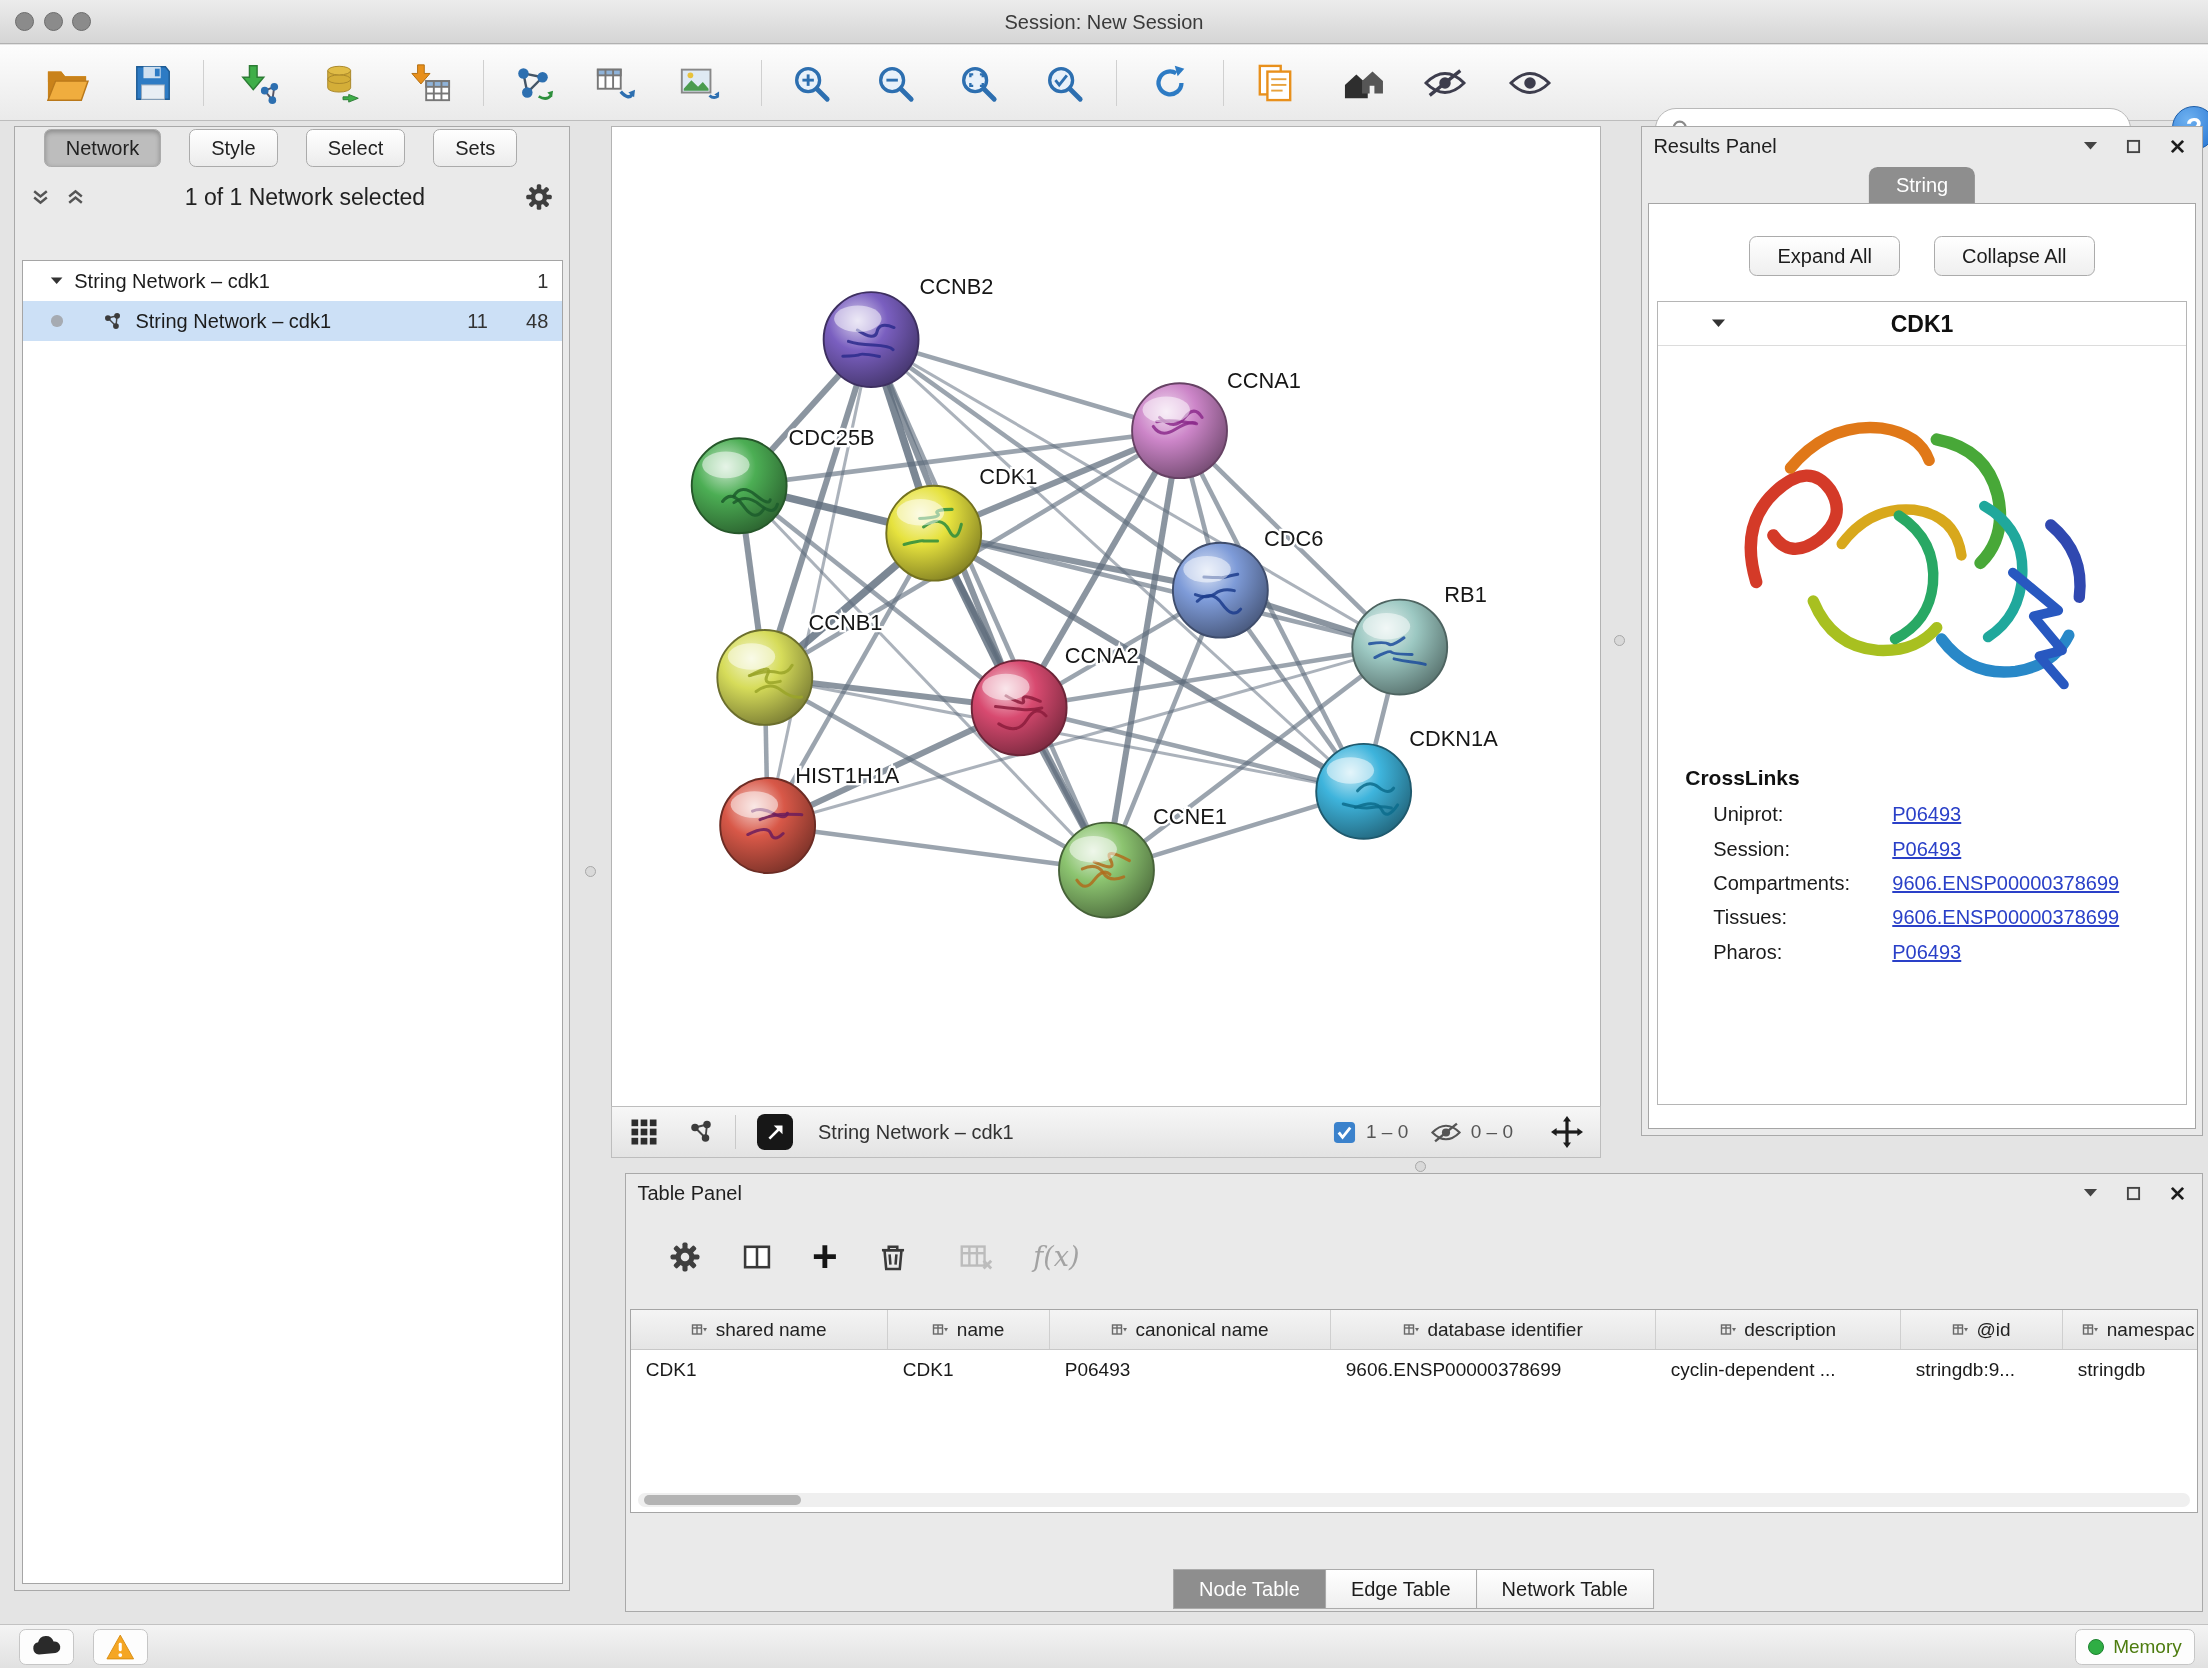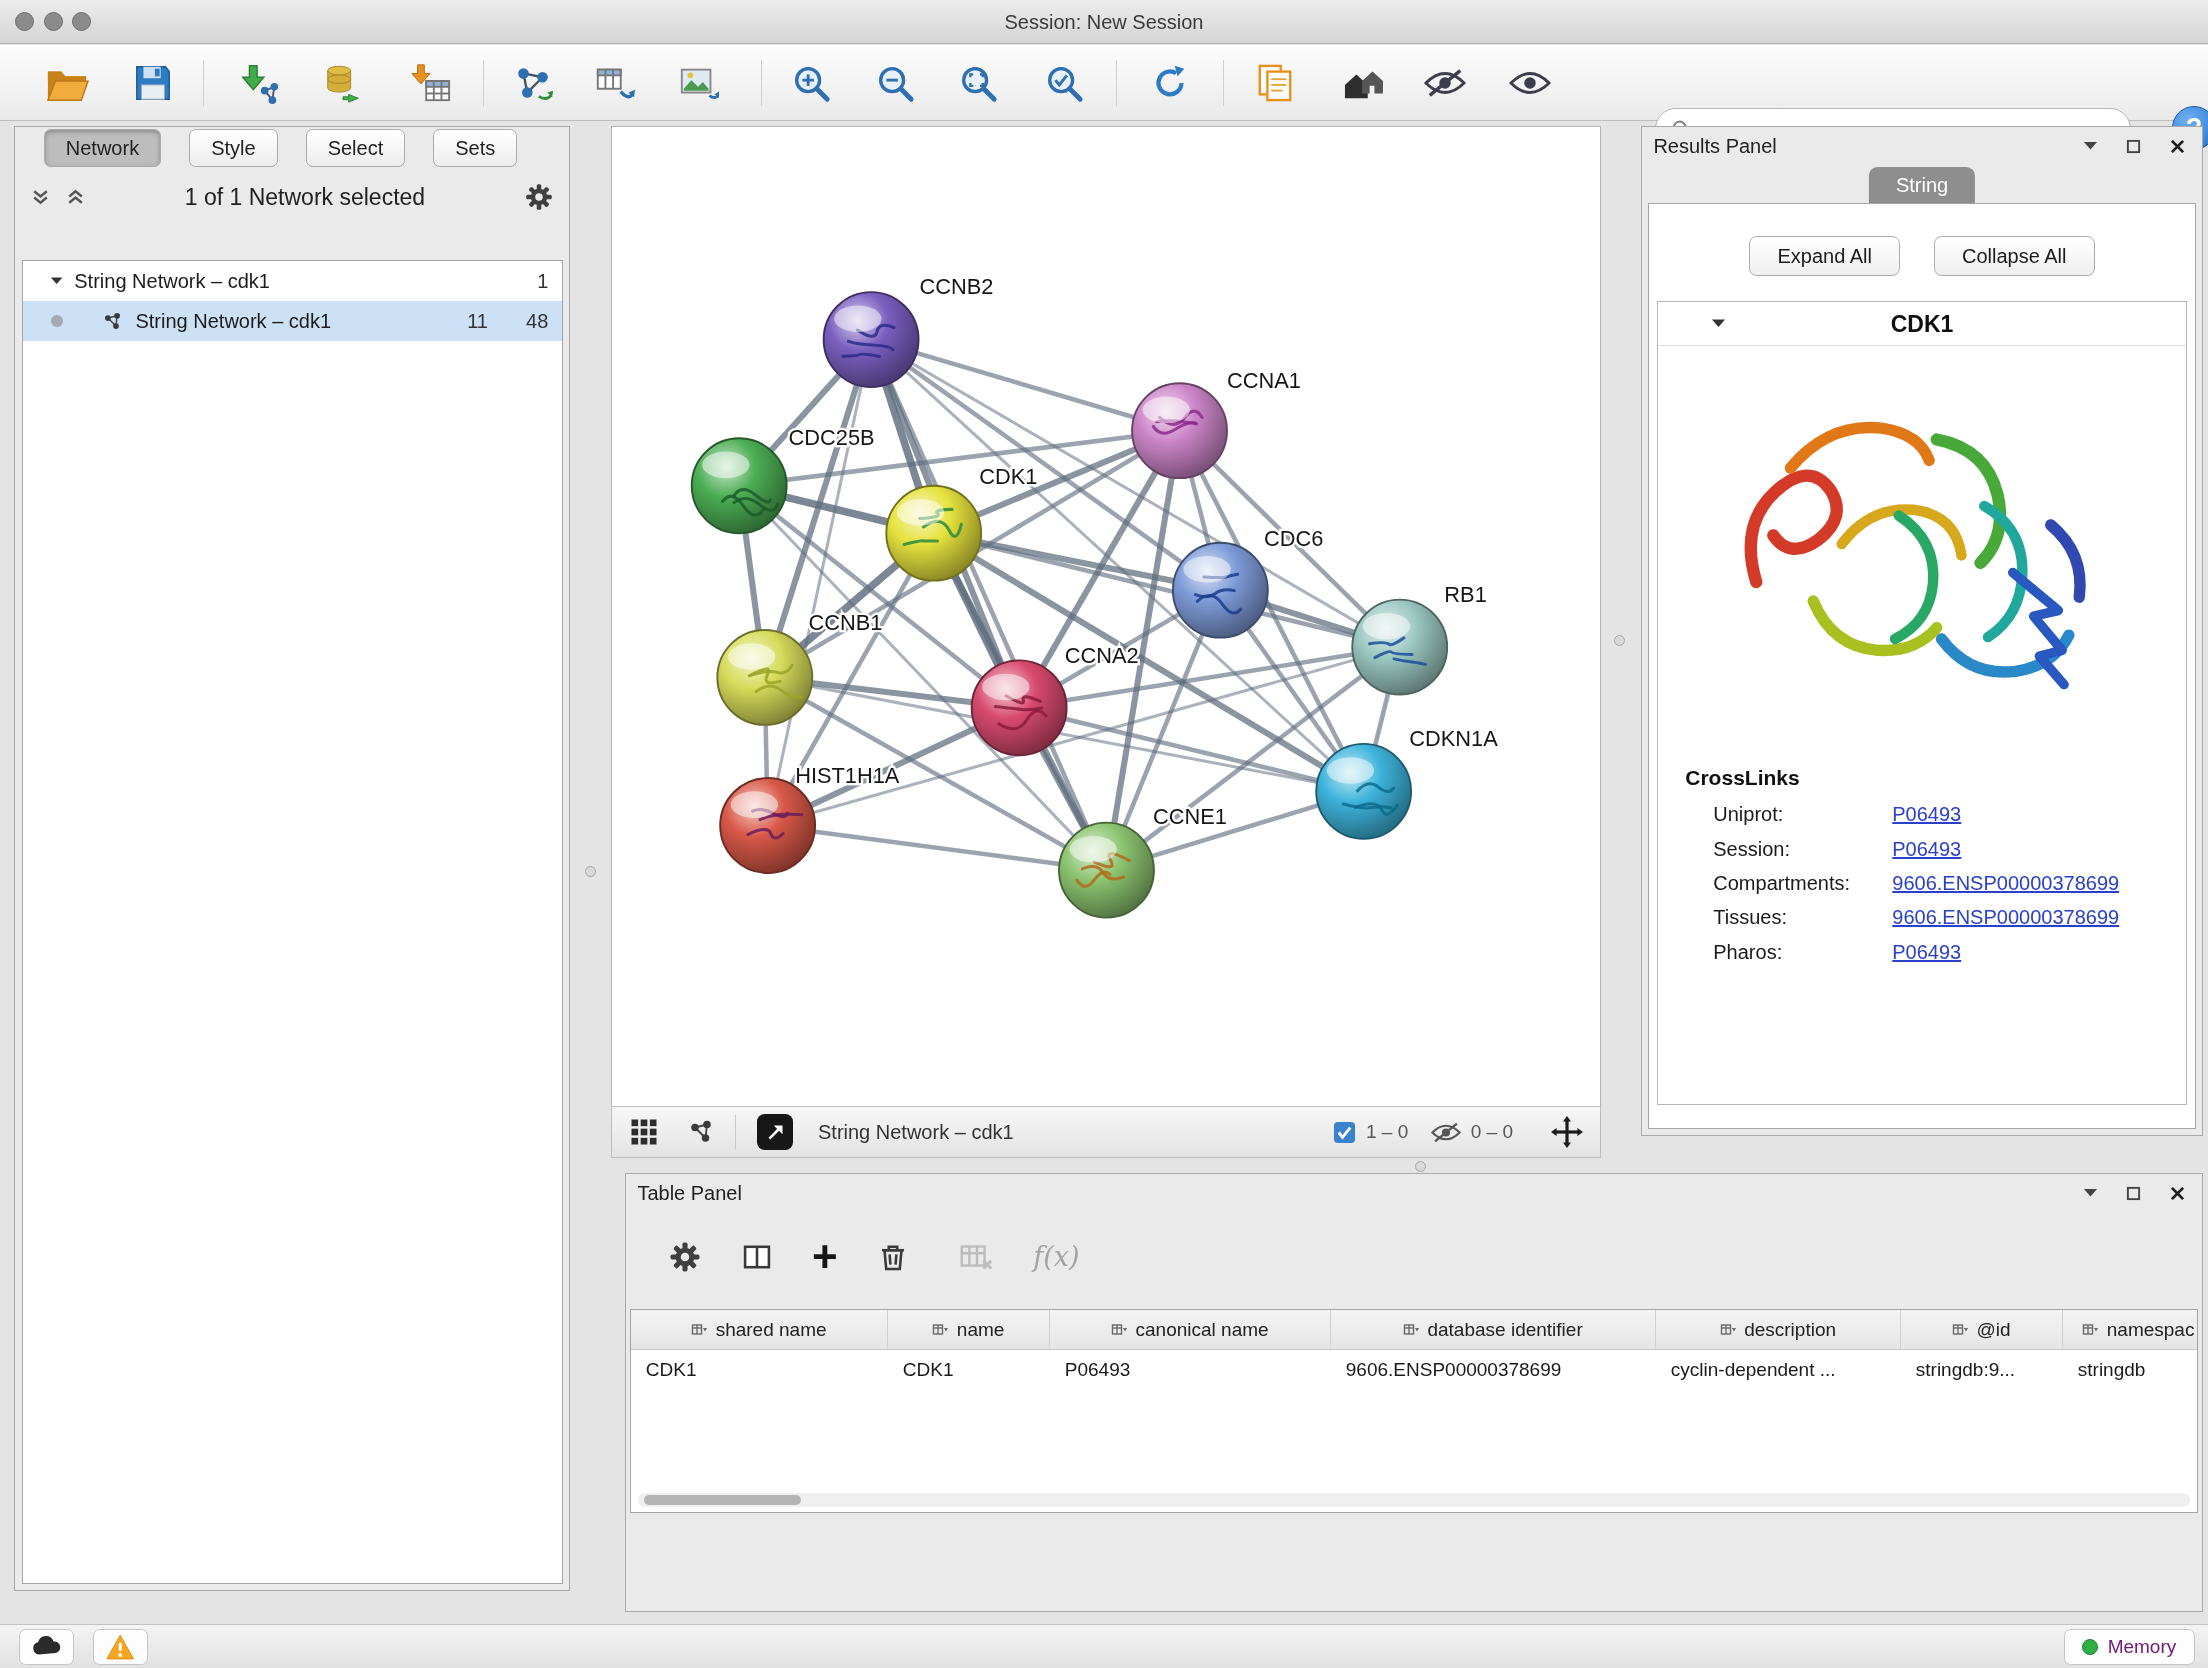--- a/index.html
+++ b/index.html
@@ -70,21 +70,21 @@
 .tp-hscroll{position:absolute;left:7.6px;right:7.6px;bottom:4.8px;height:14.3px;background:#efefef;border-radius:7.6px;}
 .tp-hthumb{position:absolute;left:5.7px;top:1.9px;width:157px;height:10.5px;background:#b4b4b4;border-radius:5.7px;cursor:pointer;}
 .tp-tabs{position:absolute;left:50%;transform:translateX(-50%);bottom:1.9px;display:flex;}
 .tp-tab{padding:7.6px 25px;font-size:20px;border:1px solid #ababab;background:linear-gradient(#ffffff,#efefef);color:#1c1c1c;margin-left:-1px;cursor:pointer;}
 .tp-tab.selected{background:#8e8e8e;color:#fff;}
 
 #status-bar{position:absolute;left:0;bottom:0;width:100%;height:44px;background:linear-gradient(#f4f4f4,#e1e1e1);border-top:1px solid #c2c2c2;}
 .sb-btn{position:absolute;top:3.8px;height:36px;border:1px solid #c6c6c6;border-radius:6.7px;background:#fdfdfd;display:flex;align-items:center;justify-content:center;cursor:pointer;}
 #cloud-btn{left:19px;width:55px;}
 #warn-btn{left:93px;width:55px;}
-#memory-btn{right:13.3px;width:131px;gap:9.5px;font-size:19px;color:#701a75;}
+#memory-btn{right:13.3px;width:120px;gap:9.5px;font-size:19px;color:#4d7c0f;}
 .dot-green{width:16px;height:16px;border-radius:50%;background:#2fae44;border:1px solid #1e8230;}
 .handle-dot{position:absolute;width:11.4px;height:11.4px;border-radius:50%;background:#d9d9d9;border:1px solid #a8a8a8;}
 </style>
 </head>
 <body>
 
 <div class="titlebar">
   <span class="tl" style="left:15px"></span>
   <span class="tl" style="left:44px"></span>
   <span class="tl" style="left:72px"></span>
@@ -799,20 +799,25 @@
           <div class="tbl-cell" style="width: 325px;">9606.ENSP00000378699</div>
           <div class="tbl-cell" style="width: 245px;">cyclin-dependent ...</div>
           <div class="tbl-cell" style="width: 162px;">stringdb:9...</div>
           <div class="tbl-cell" style="width: 152px;">stringdb</div>
         </div>
       </div>
     <div class="tp-hscroll">
         <div class="tp-hthumb"></div>
       </div>
   </div>
+  <div class="tp-tabs">
+    <span class="tp-tab selected">Node Table</span>
+    <span class="tp-tab">Edge Table</span>
+    <span class="tp-tab">Network Table</span>
+  </div>
 </div>
 
 <div id="status-bar">
   <div class="sb-btn" id="cloud-btn">
     <svg width="32" height="23" viewBox="0 0 36 24">
         <path d="M9 21 a7 7 0 0 1 -1 -13.8 a9 9 0 0 1 17.4 -0.8 a6.5 6.5 0 0 1 2 12.9 z" fill="#2a2a2a"></path>
       </svg>
   </div>
   <div class="sb-btn" id="warn-btn">
     <svg width="28.5" height="26" viewBox="0 0 30 27">

